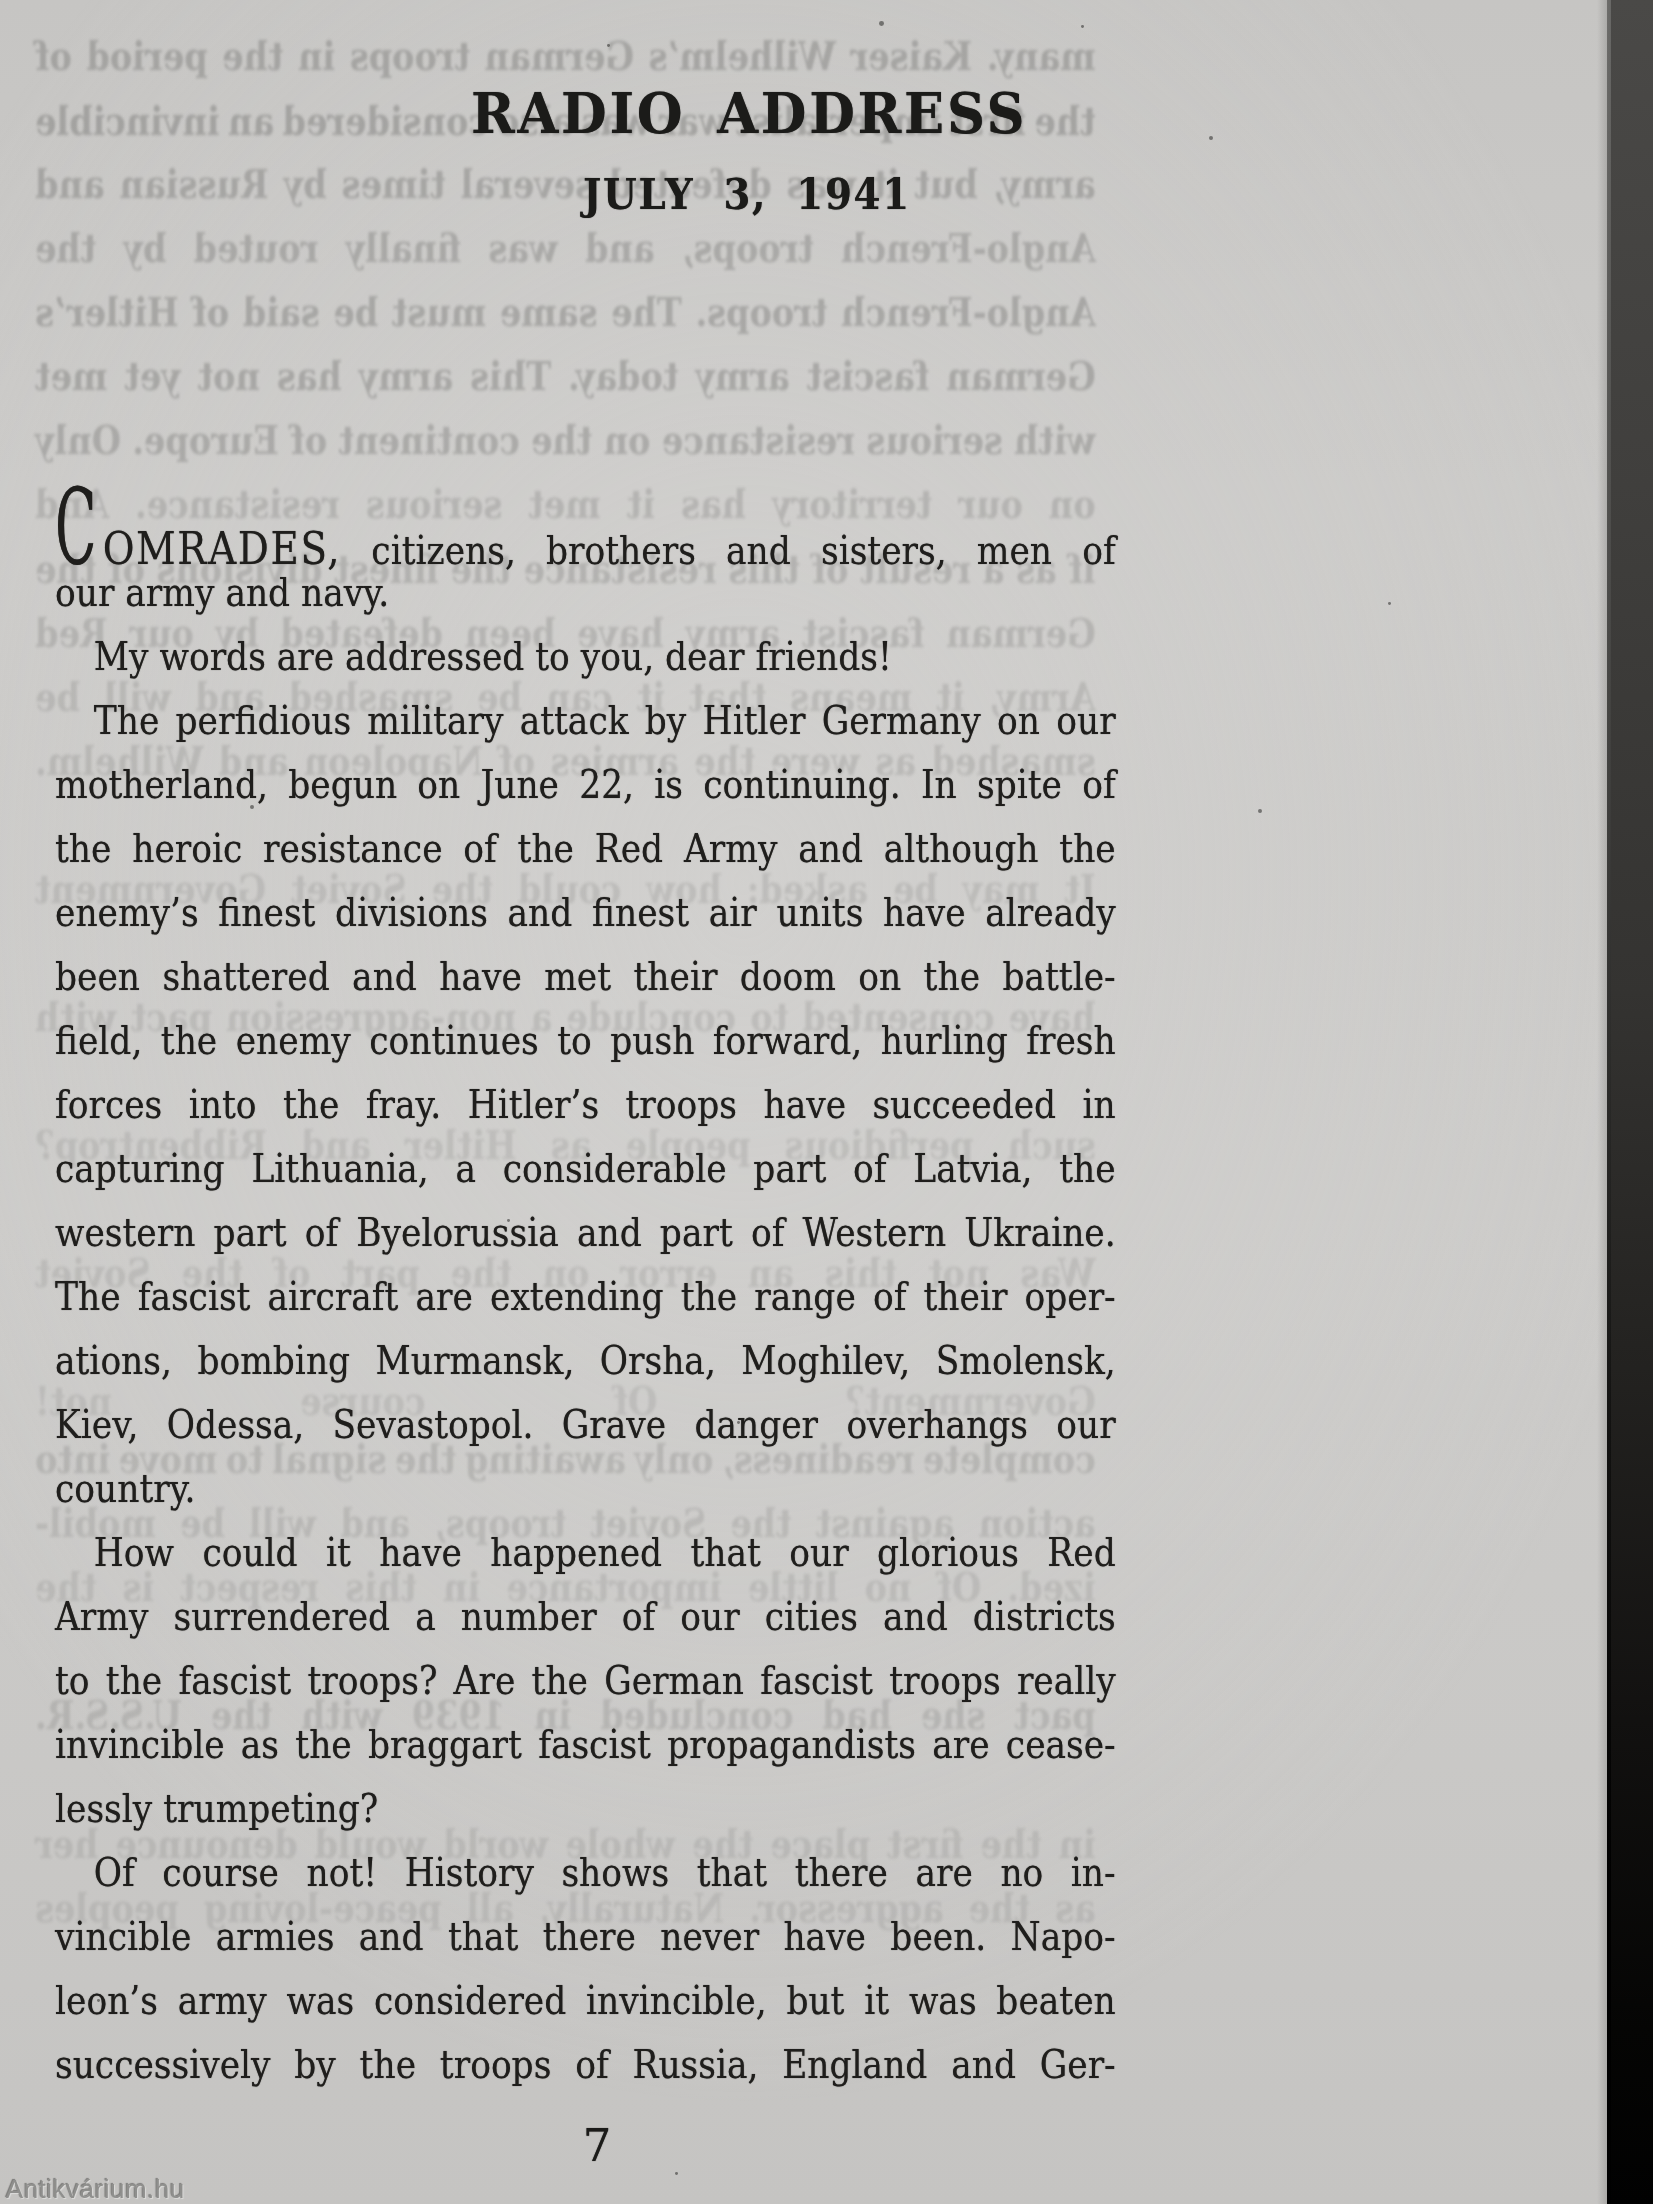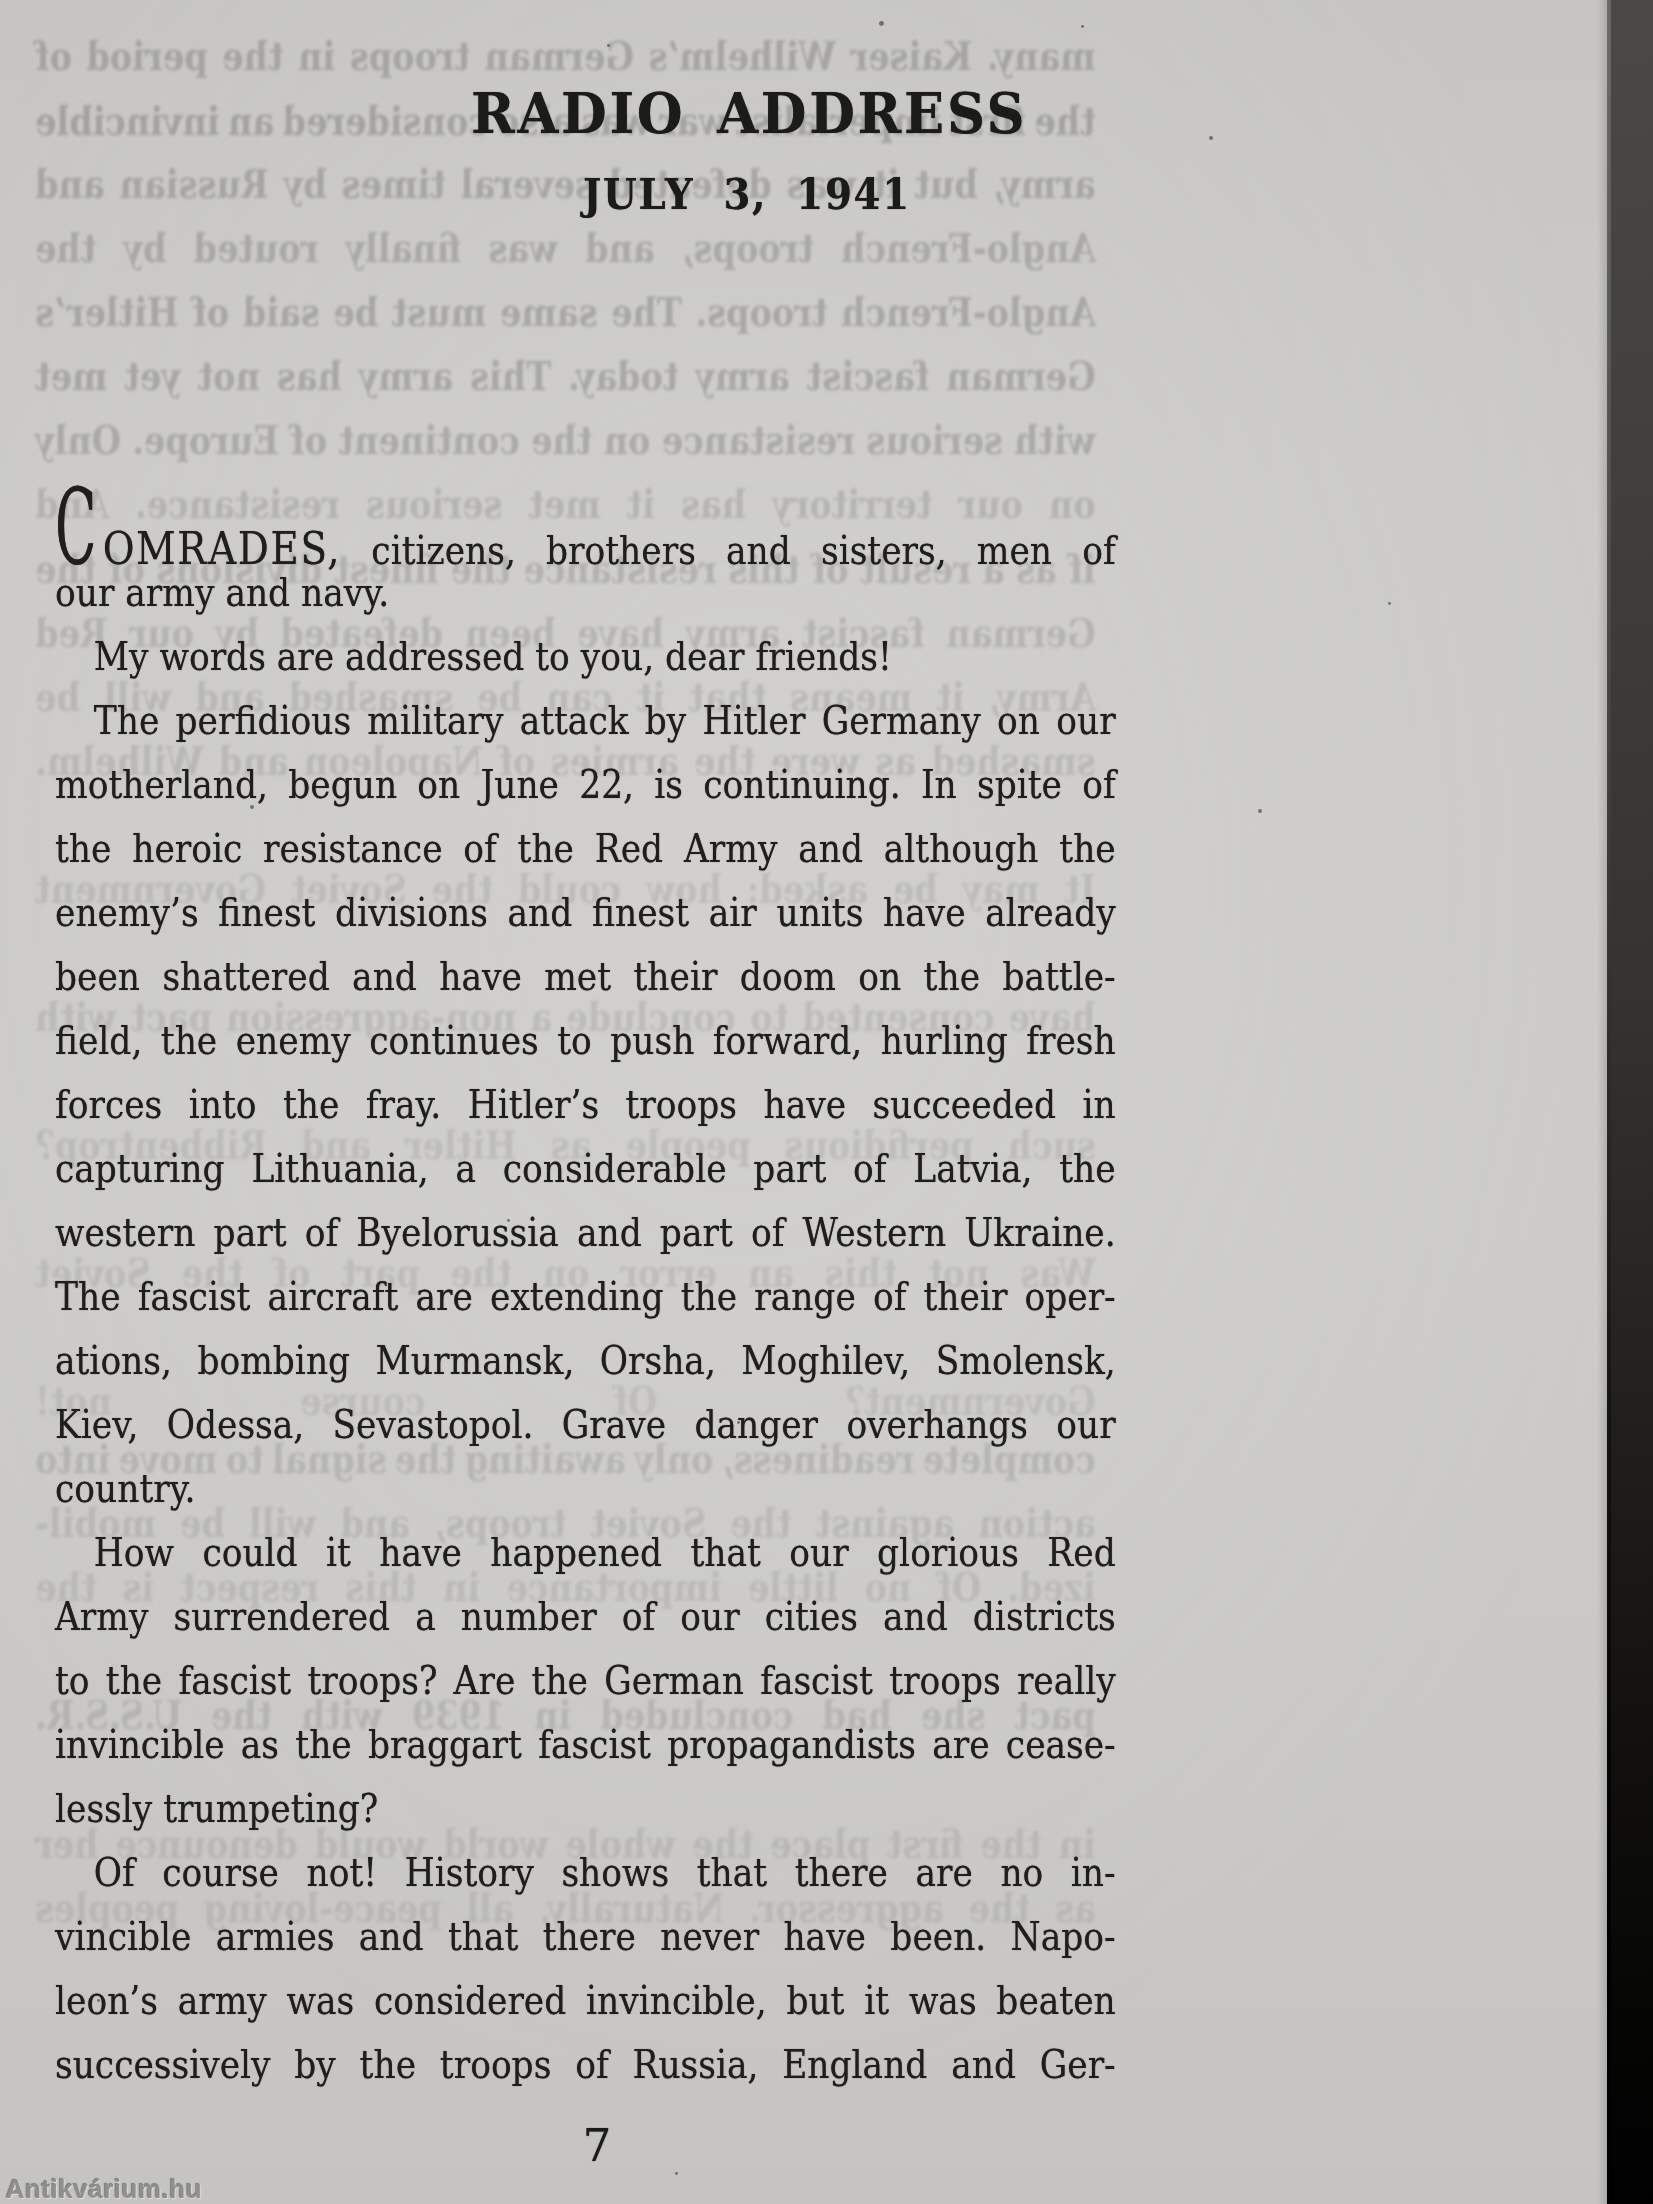--- a/index.html
+++ b/index.html
@@ -40,21 +40,21 @@
   .line.j{display:flex;justify-content:space-between;align-items:baseline;}
   .line.ind{padding-left:45px;}
   .lead{white-space:nowrap;}
   .leadcaps{font-size:45px;letter-spacing:1.9px;}
   .dropcap{display:inline-block;font-size:105px;line-height:64px;
     transform:scaleX(.6);transform-origin:0 100%;margin-right:-25px;}
   .pagenum{position:absolute;left:524px;top:2119px;width:146px;text-align:center;
     font-size:45px;color:#1b1b19;text-shadow:0 0 1px rgba(25,25,23,.8);}
   
   .watermark{position:absolute;left:5.8px;top:2174px;
-    font-family:"Liberation Sans", sans-serif;font-weight:bold;font-size:26px;letter-spacing:0.5px;
+    font-family:"Liberation Sans", sans-serif;font-weight:normal;font-size:26px;letter-spacing:0.5px;
     color:#8d8d8b;opacity:.95;
     text-shadow:1px 1px 1px rgba(226,226,224,.85), -1px -1px 1px rgba(55,55,53,.55);}
   
   .speck{position:absolute;background:#2a2a28;border-radius:50%;opacity:.55;}
 </style>
 </head>
 <body>
 
 <div id="bleed">
     <div class="bleedline" style="top: 27px; opacity: 0.32;">

